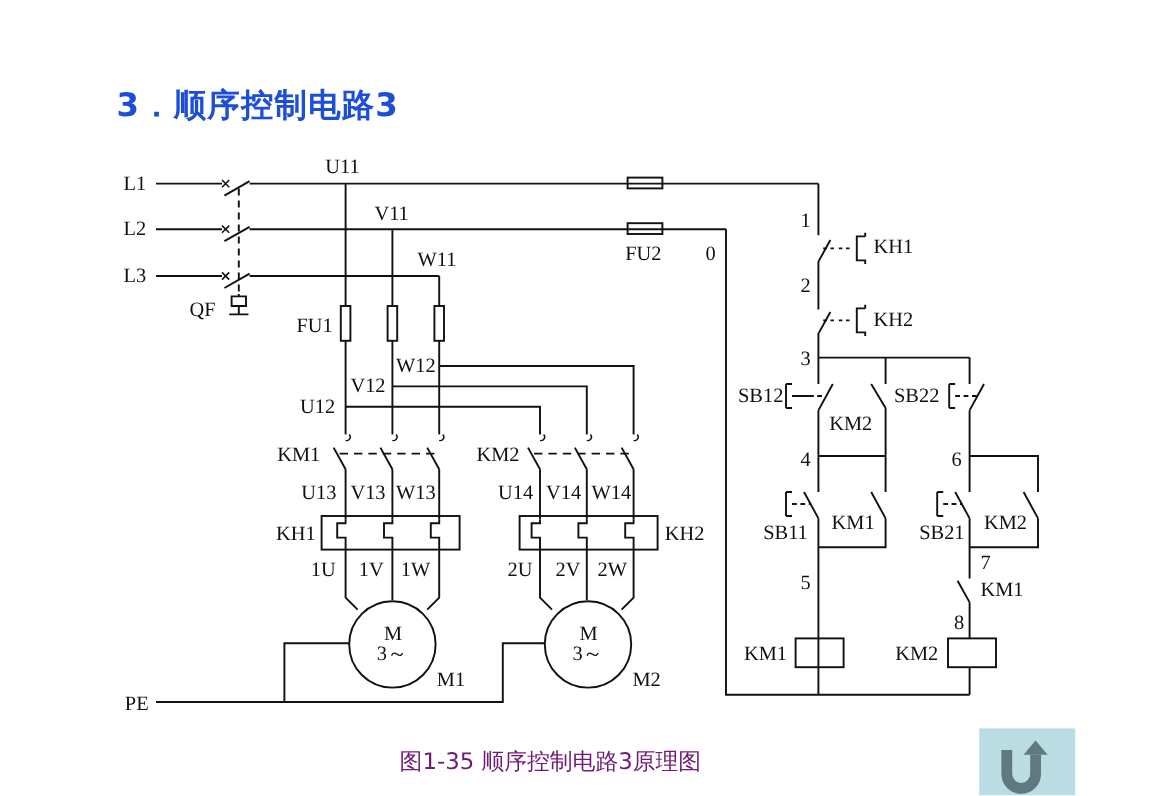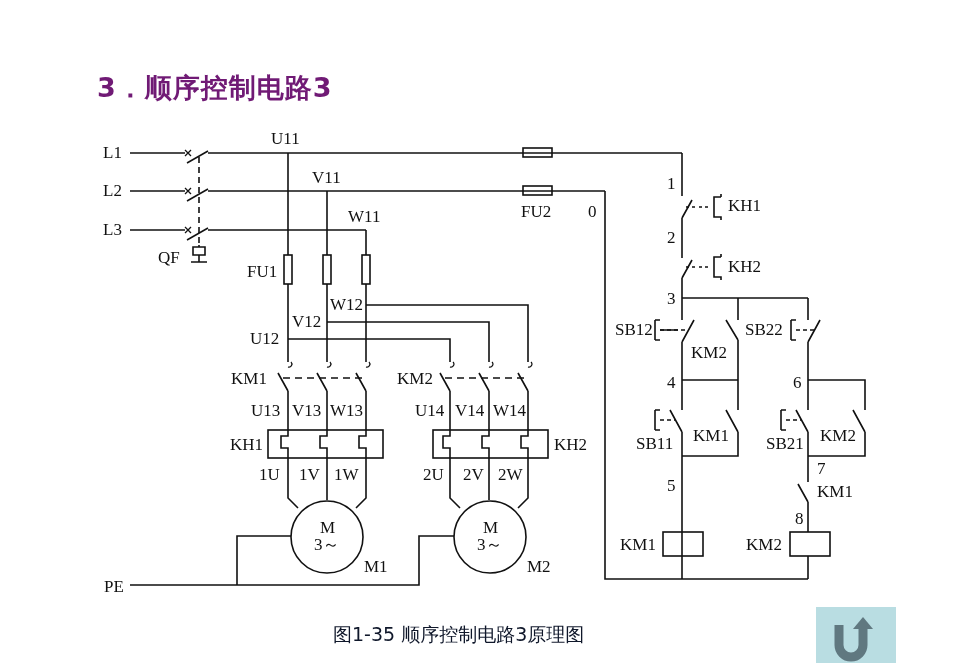--- a/index.html
+++ b/index.html
@@ -1,18 +1,18 @@
 <!DOCTYPE html>
 <html><head>
 <meta charset="utf-8">
 <style>
   html, body { margin:0; padding:0; background:#ffffff; }
   body { width:960px; height:663px; position:relative; overflow:hidden; font-family:"Liberation Serif", serif; }
-  .title { position:absolute; left:97px; top:70px; font-family:"DejaVu Sans", sans-serif; font-size:27px; font-weight:bold; color:#701a75; letter-spacing:1px;text-align:right; }
-  .caption { position:absolute; left:333px; top:622px; font-family:"DejaVu Sans", sans-serif; font-size:19px; color:#0f172a; }
+  .title { position:absolute; left:97px; top:70px; font-family:"DejaVu Sans", sans-serif; font-size:27px; font-weight:bold; color:#1d4ed8; letter-spacing:1px;text-align:right; }
+  .caption { position:absolute; left:333px; top:622px; font-family:"DejaVu Sans", sans-serif; font-size:19px; color:#701a75; }
   .backbtn { position:absolute; left:816px; top:607px; width:80px; height:56px; background:#b9dde2; cursor:pointer; }
   svg.diagram { position:absolute; left:0; top:0; }
   svg text { font-family:"Liberation Serif", serif; font-size:17px; fill:#111; }
 </style>
 </head>
 <body>
 
 <div class="title">3．顺序控制电路3</div>
 
 <svg class="diagram" width="960" height="663" viewBox="0 0 960 663" fill="none" stroke="#111" stroke-width="1.6">

